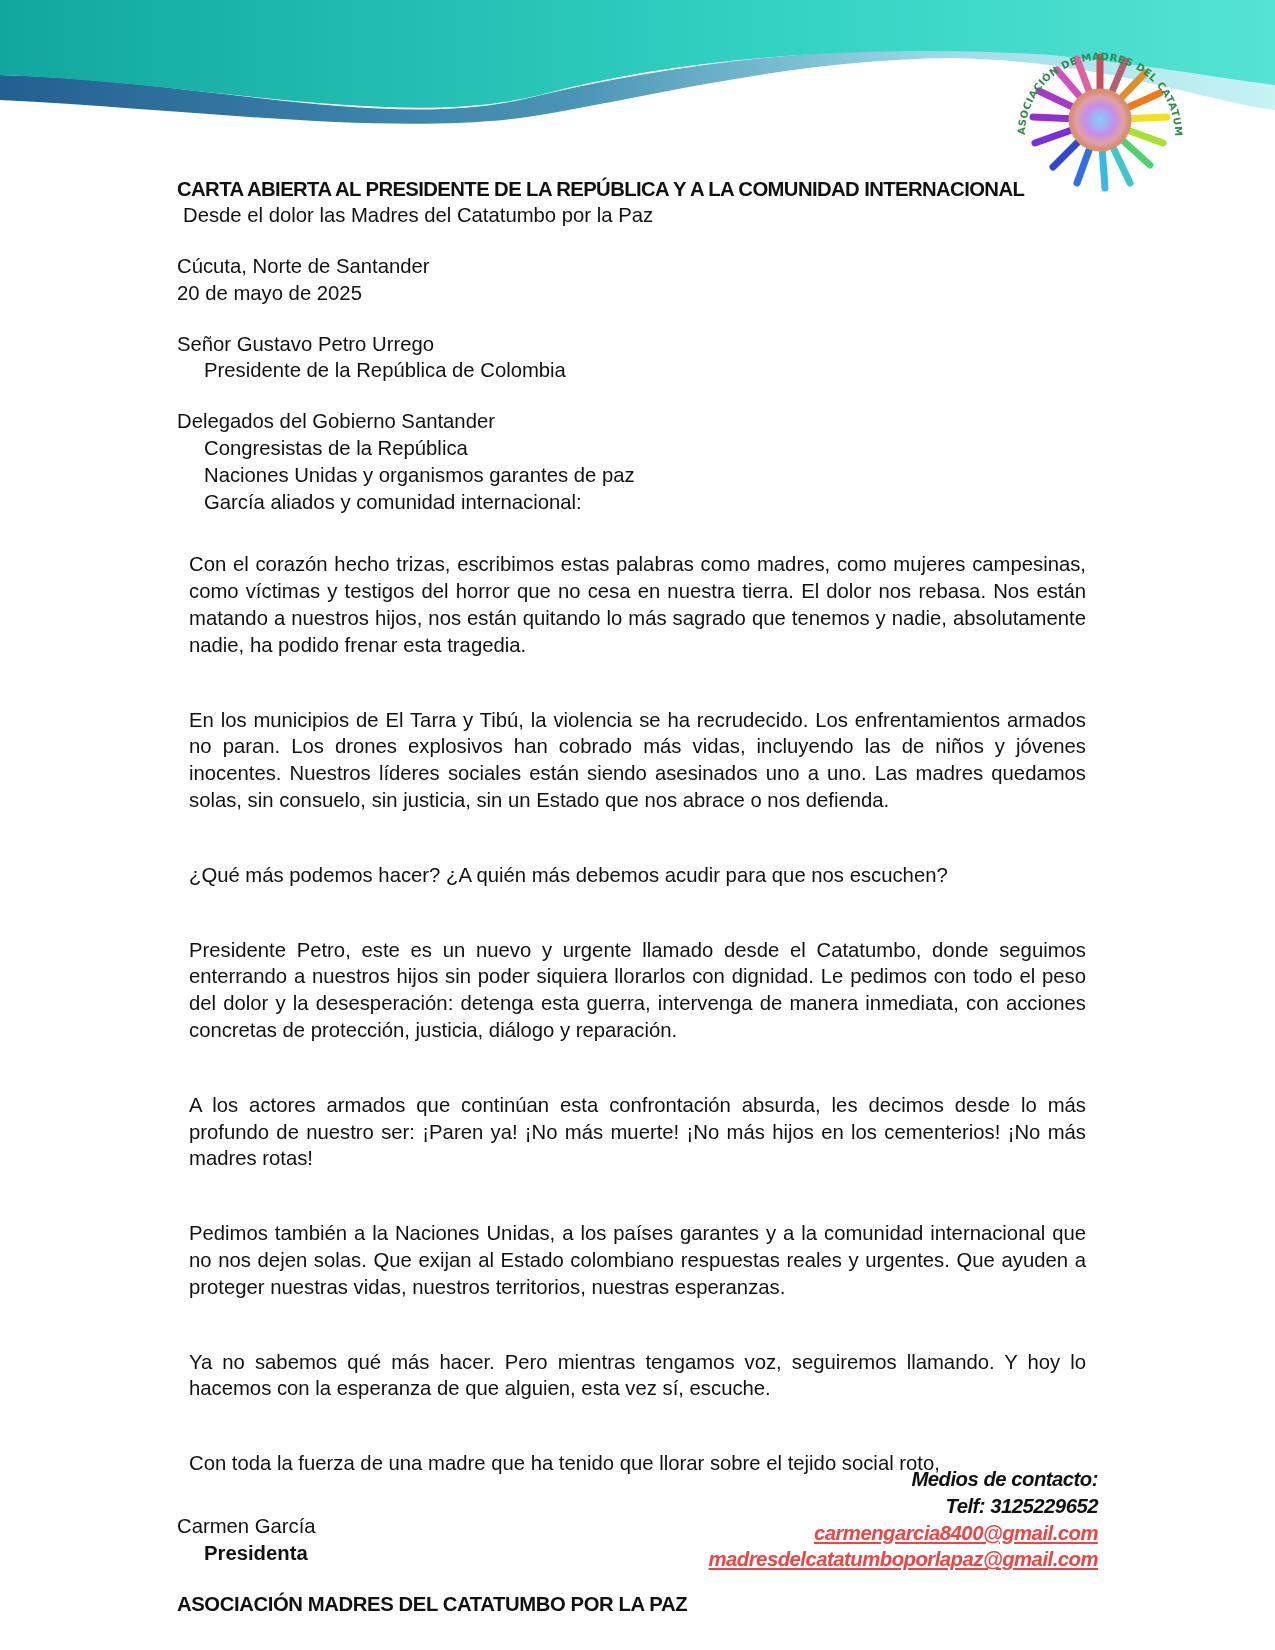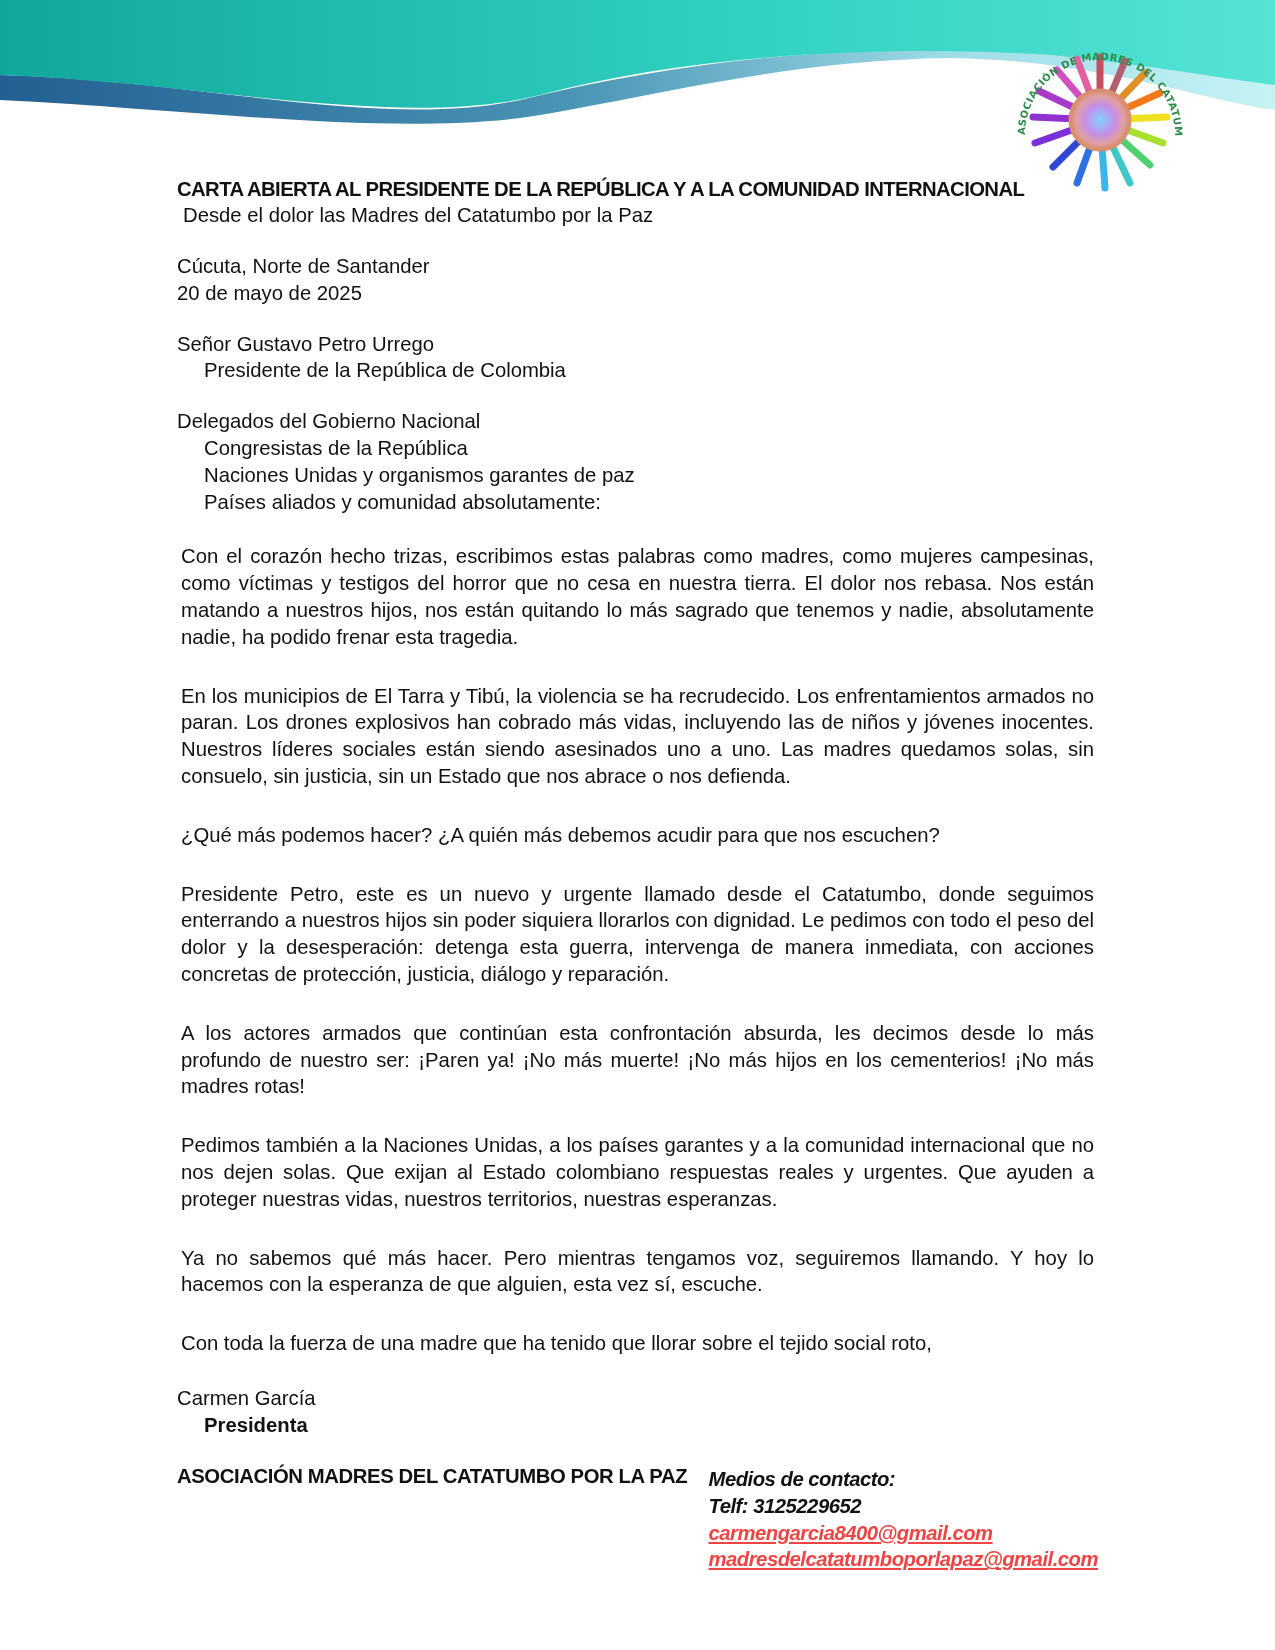--- a/index.html
+++ b/index.html
@@ -7,24 +7,24 @@
          font-family:"Liberation Sans", sans-serif; color:#111; }
   .header-wave { position:absolute; left:0; top:0; width:1275px; height:200px; }
   .logo { position:absolute; left:1005px; top:25px; width:190px; height:190px; }
   .page { position:absolute; left:177px; top:176px; width:921px; font-size:20.3px; line-height:26.8px; }
   .title { font-weight:bold; font-size:20.3px; letter-spacing:-0.6px; white-space:nowrap; margin:0; line-height:26px; }
   .subtitle { margin:0; padding-left:6px; line-height:27px; }
   .block { margin:0; }
   .gap { height:24px; }
   .line { display:block; white-space:nowrap; }
   .indent { padding-left:6px;margin-left:21px; }
-  p.body { margin:4px; text-align:justify; }
+  p.body { margin:12px; text-align:justify; }
   .bold { font-weight:bold; }
   .org { font-weight:bold; letter-spacing:-0.4px; }
-  .contact { position:absolute; right:177px; top:1466px; text-align:left; font-size:20.3px; line-height:26.8px;
+  .contact { position:absolute; right:177px; top:1466px; text-align:right; font-size:20.3px; line-height:26.8px;
              font-style:italic; font-weight:bold; letter-spacing:-0.5px; }
   .contact a { color:#ef4444; text-decoration:underline; display:block; }
   .contact span { display:block; }
 </style>
 </head>
 <body>
 
 <svg class="header-wave" viewBox="0 0 1275 200" preserveAspectRatio="none">
   <defs>
     <linearGradient id="tealG" x1="0" y1="0" x2="1" y2="0">
@@ -88,24 +88,24 @@
   </div>
   <div class="gap"></div>
 
   <div class="block">
     <span class="line">Señor Gustavo Petro Urrego</span>
     <span class="line indent">Presidente de la República de Colombia</span>
   </div>
   <div class="gap"></div>
 
   <div class="block">
-    <span class="line">Delegados del Gobierno Nacional</span>
+    <span class="line">Delegados del Gobierno Santander</span>
     <span class="line indent">Congresistas de la República</span>
     <span class="line indent">Naciones Unidas y organismos garantes de paz</span>
-    <span class="line indent">Países aliados y comunidad absolutamente:</span>
+    <span class="line indent">García aliados y comunidad internacional:</span>
   </div>
   <div class="gap"></div>
 
   <p class="body">Con el corazón hecho trizas, escribimos estas palabras como madres, como mujeres campesinas, como víctimas y testigos del horror que no cesa en nuestra tierra. El dolor nos rebasa. Nos están matando a nuestros hijos, nos están quitando lo más sagrado que tenemos y nadie, absolutamente nadie, ha podido frenar esta tragedia.</p>
   <div class="gap"></div>
   <p class="body">En los municipios de El Tarra y Tibú, la violencia se ha recrudecido. Los enfrentamientos armados no paran. Los drones explosivos han cobrado más vidas, incluyendo las de niños y jóvenes inocentes. Nuestros líderes sociales están siendo asesinados uno a uno. Las madres quedamos solas, sin consuelo, sin justicia, sin un Estado que nos abrace o nos defienda.</p>
   <div class="gap"></div>
   <p class="body">¿Qué más podemos hacer? ¿A quién más debemos acudir para que nos escuchen?</p>
   <div class="gap"></div>
   <p class="body">Presidente Petro, este es un nuevo y urgente llamado desde el Catatumbo, donde seguimos enterrando a nuestros hijos sin poder siquiera llorarlos con dignidad. Le pedimos con todo el peso del dolor y la desesperación: detenga esta guerra, intervenga de manera inmediata, con acciones concretas de protección, justicia, diálogo y reparación.</p>

